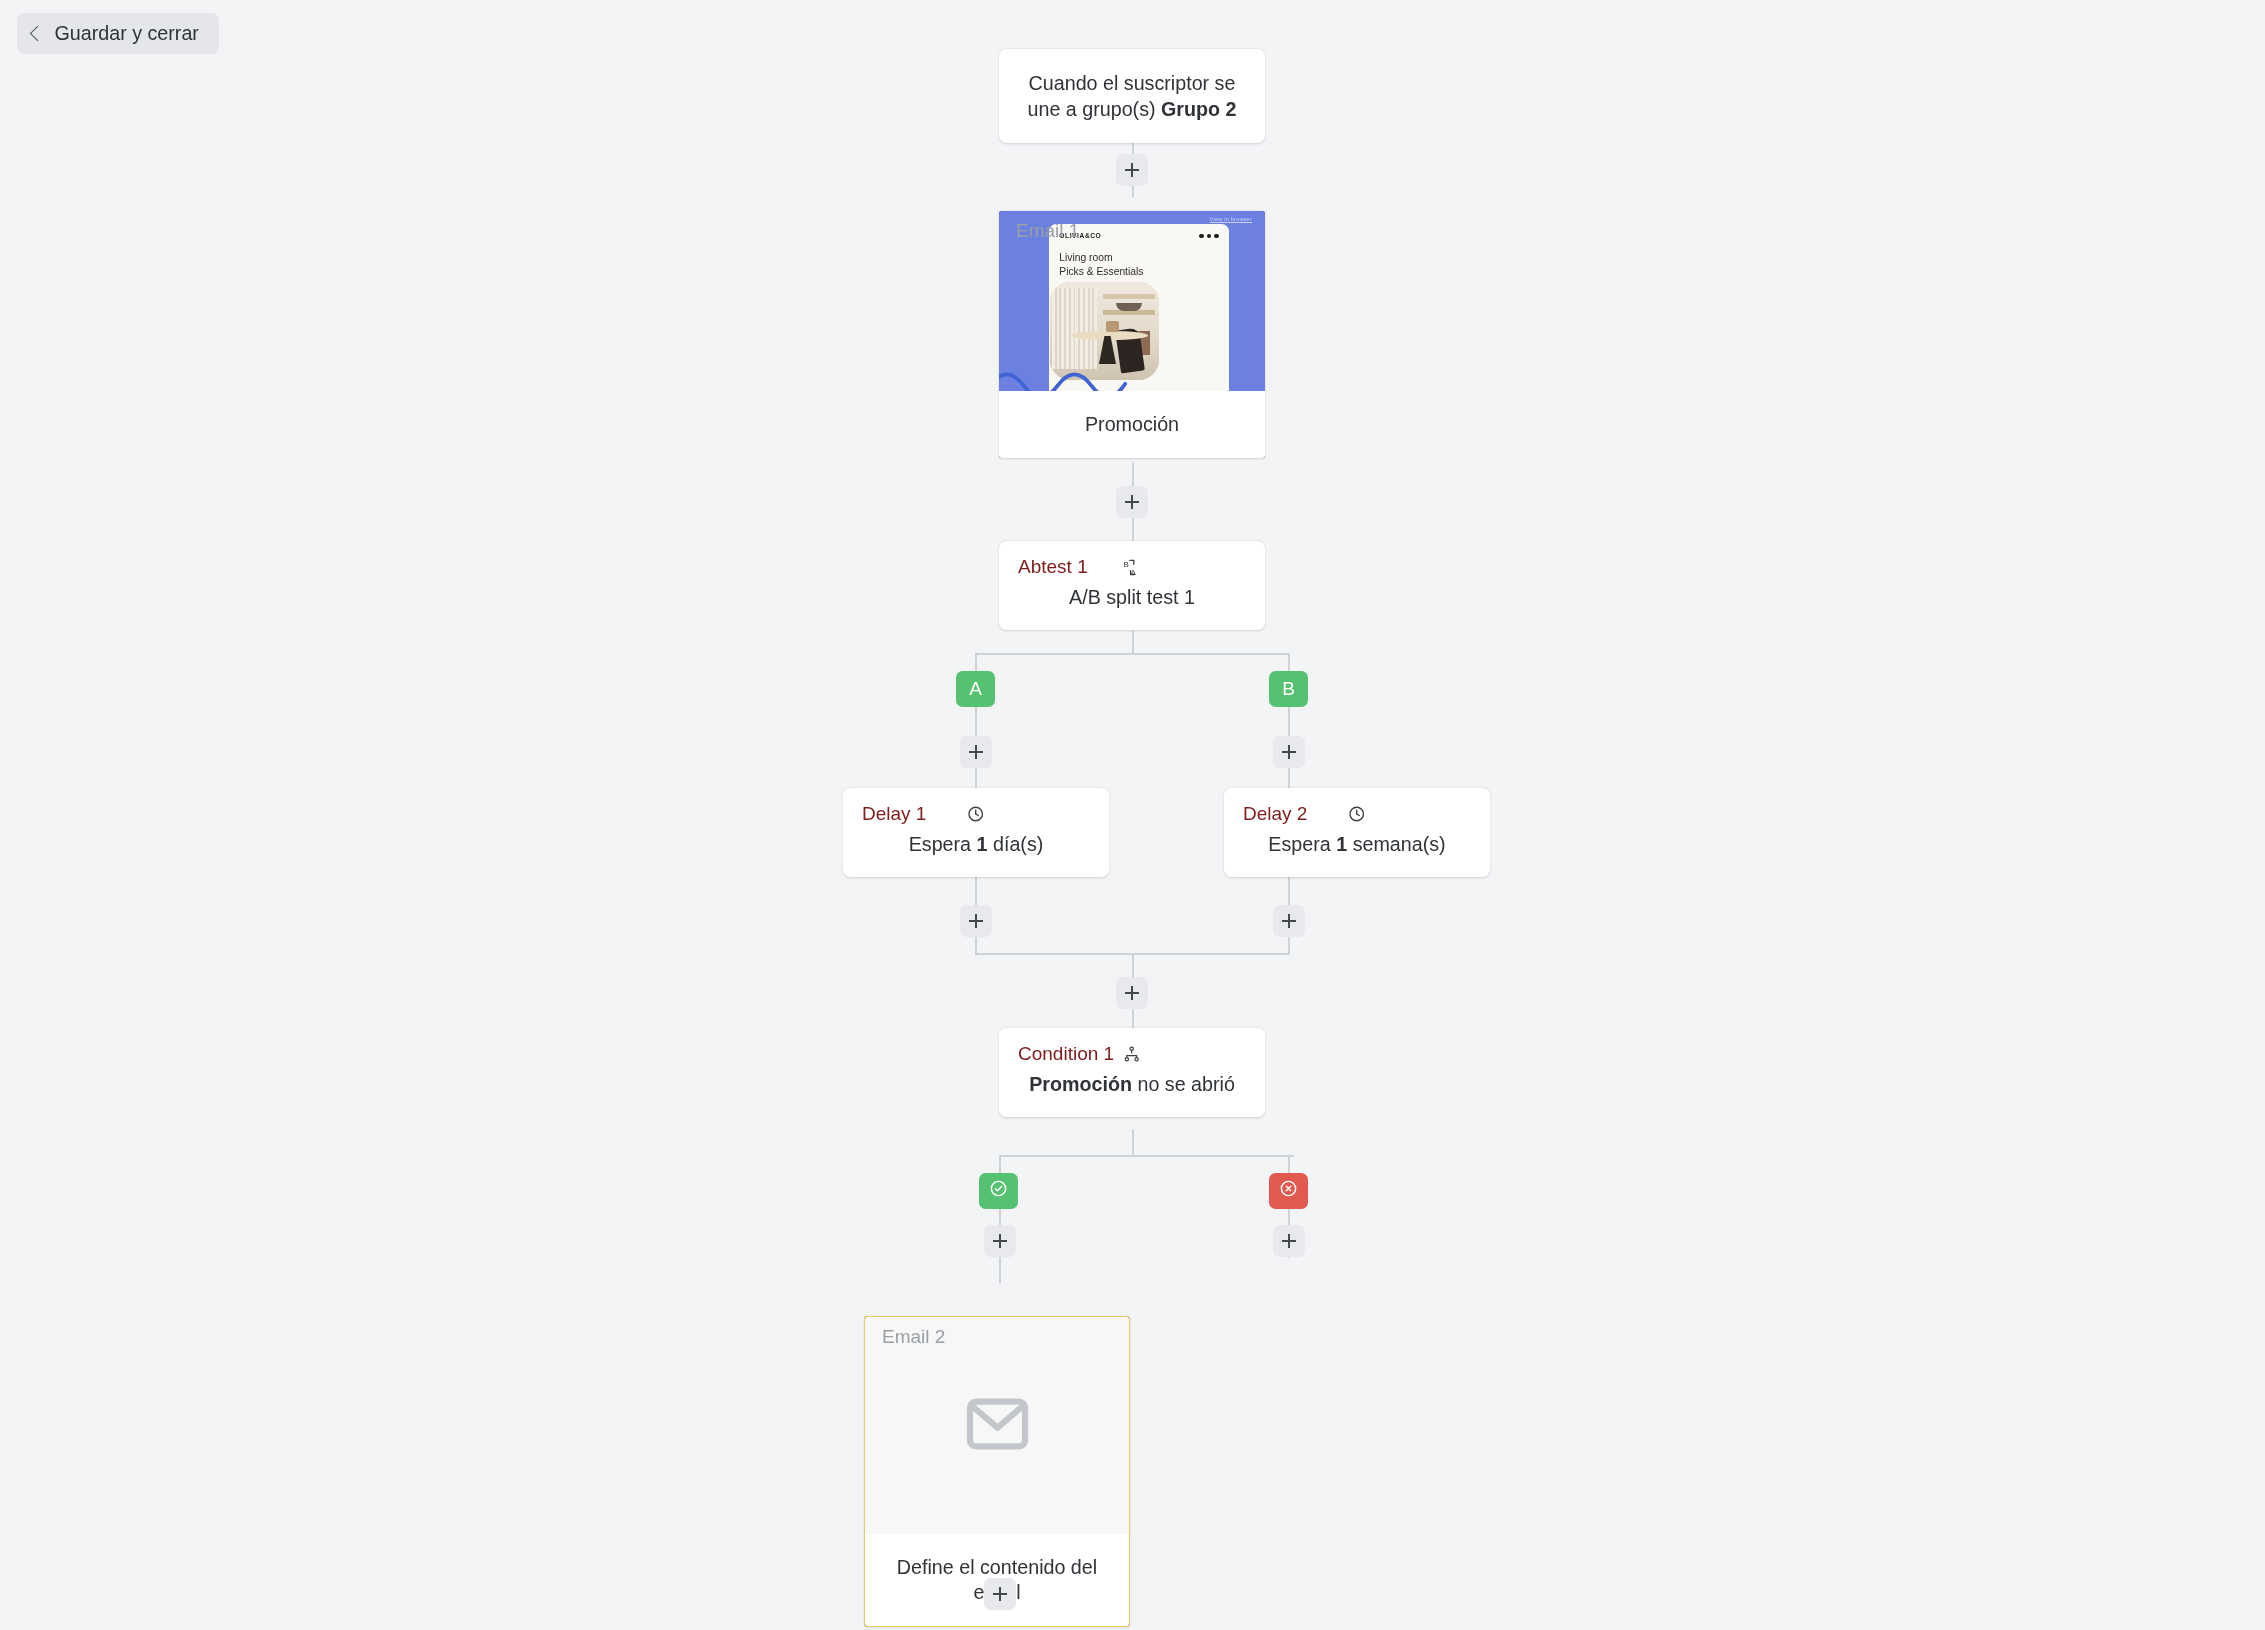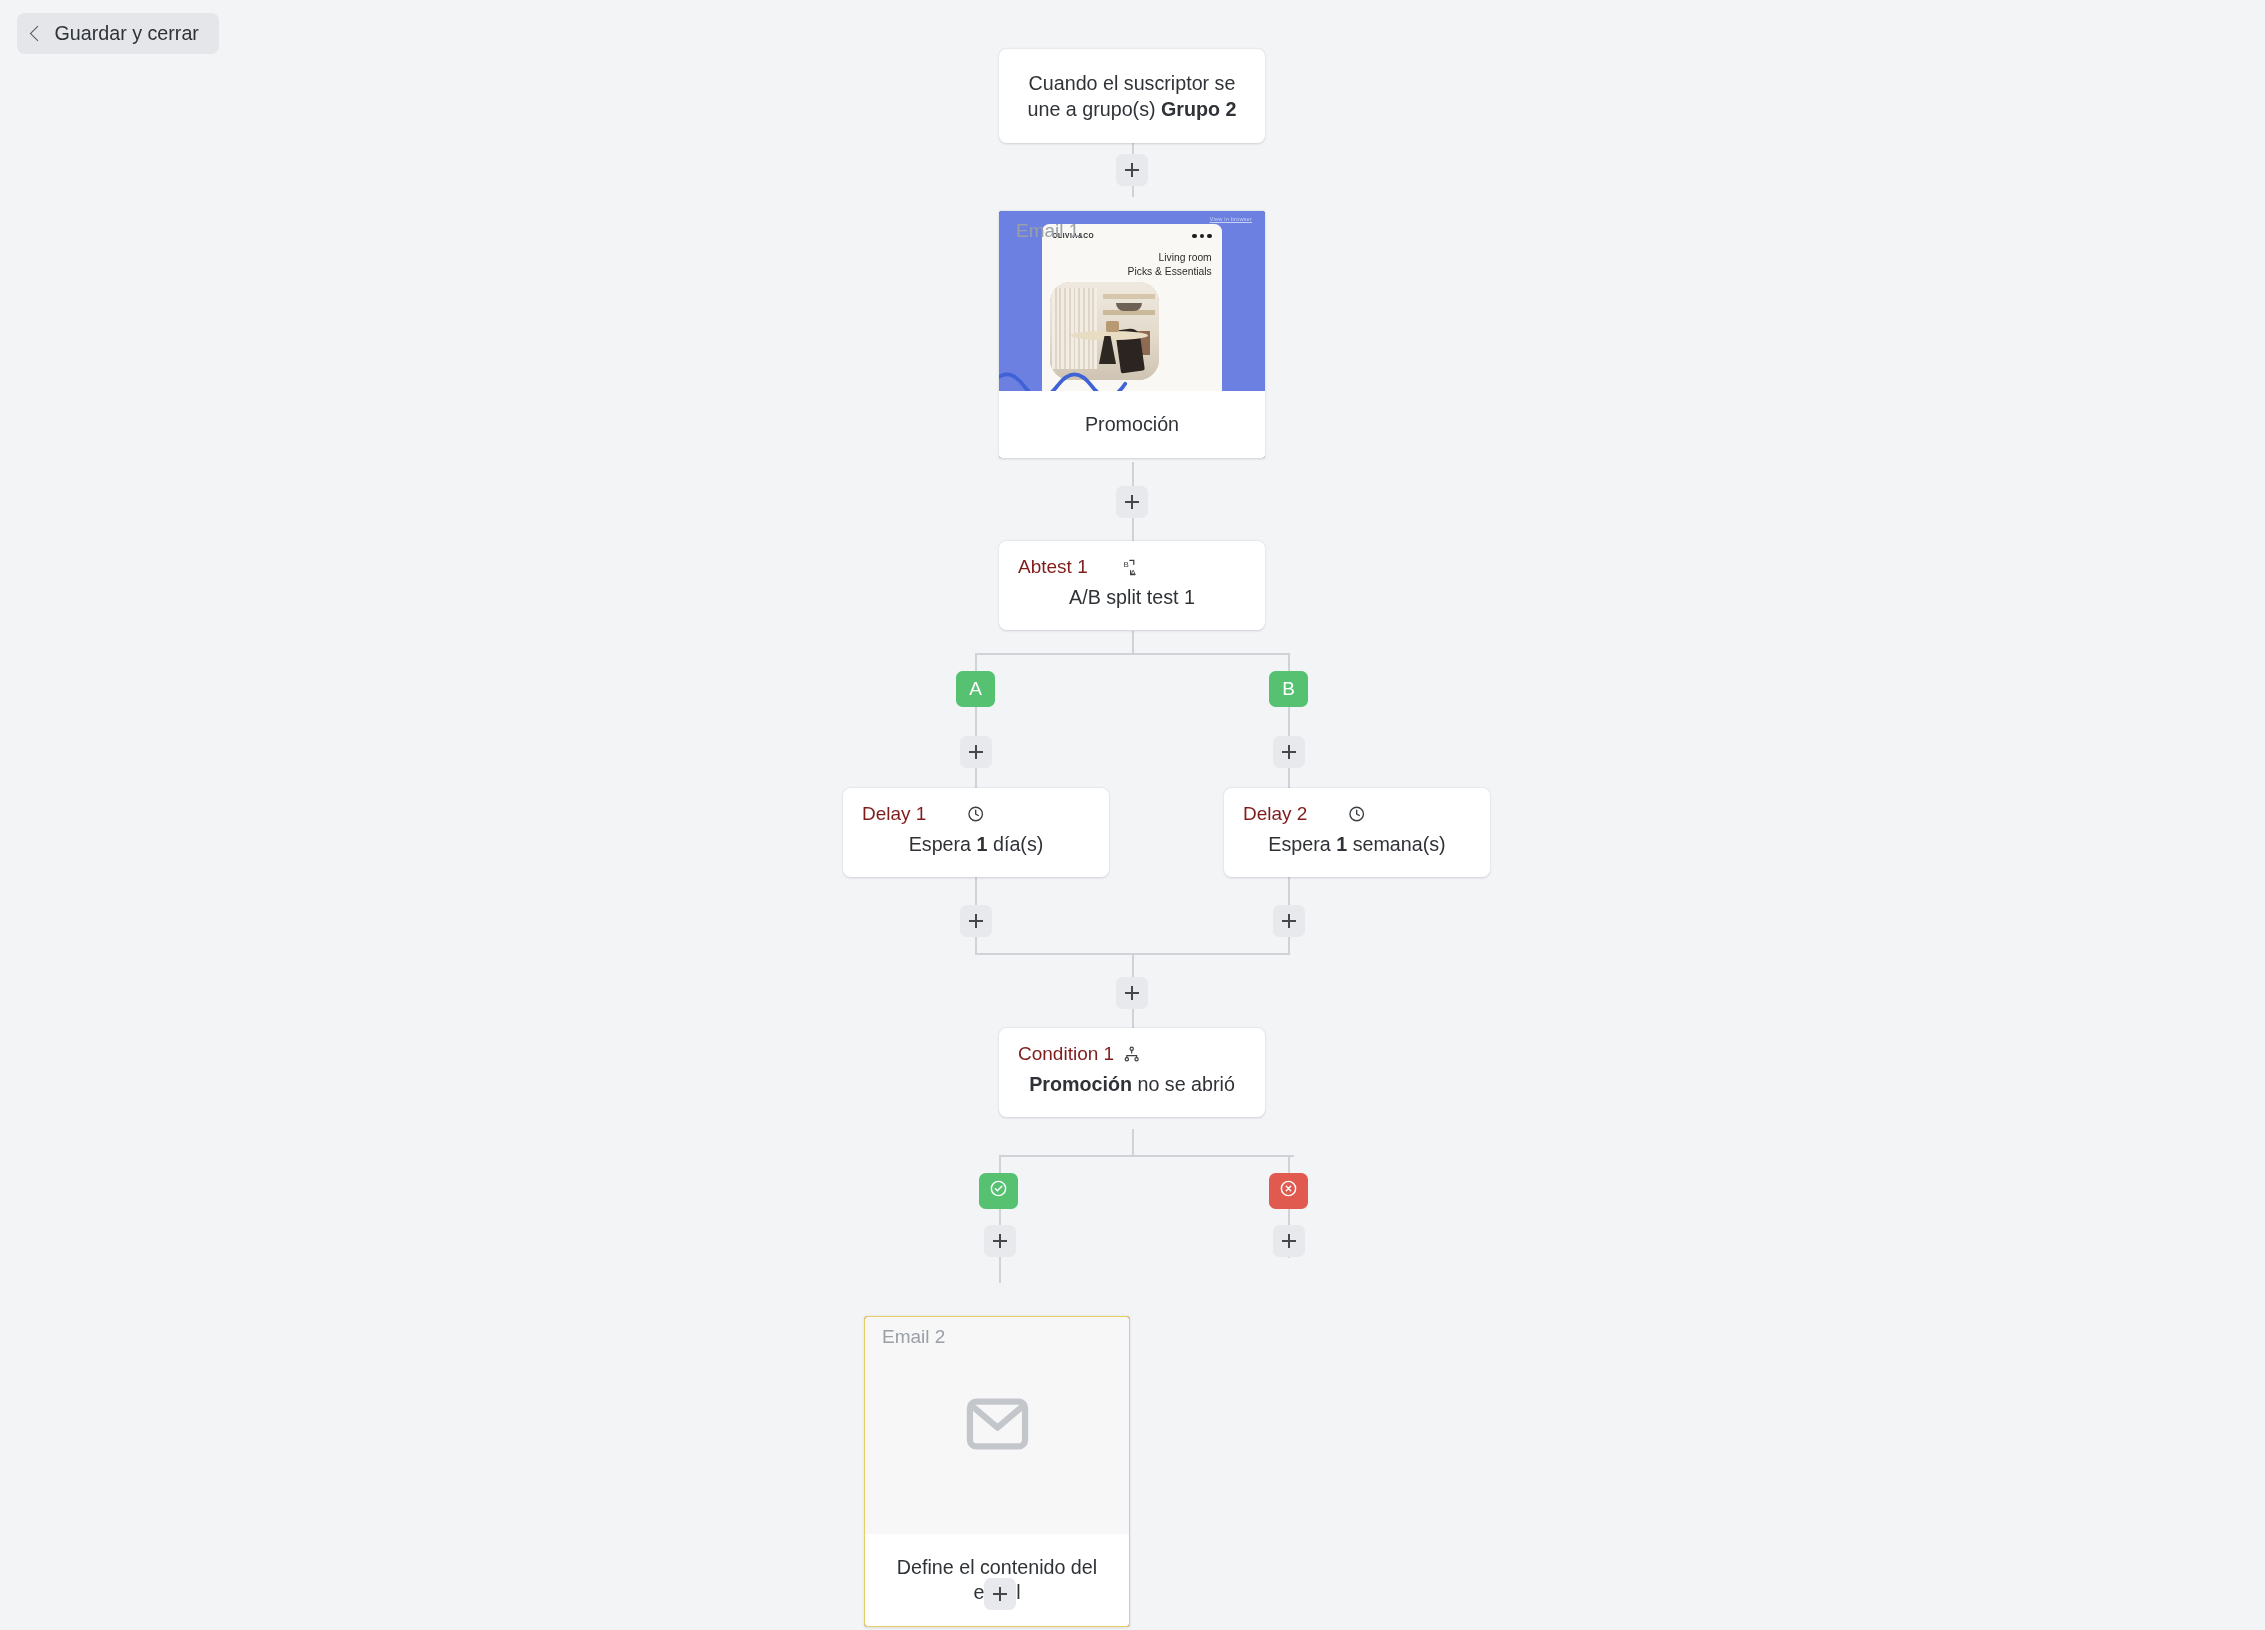--- a/index.html
+++ b/index.html
@@ -199,27 +199,26 @@
   .mail-viewlink {
     position: absolute;
     right: 13px; top: 4.7px;
     font-size: 5.6px;
     color: #c9d2f4;
     text-decoration: underline;
     letter-spacing: 0.2px;
   }
   .mail-sheet {
     position: absolute;
-    left: 43px; top: 13px;
+    left: 50px; top: 13px;
     width: 180px;
     height: 187px;
     background: #faf8f4;
     border-radius: 7.5px 7.5px 0 0;
     overflow: hidden;
-    text-align: right;
   }
   .mail-topbar {
     display: flex;
     align-items: center;
     justify-content: space-between;
     padding: 8.4px 10.3px 0 10.3px;
   }
   .mail-logo {
     font-size: 6.6px;
     font-weight: bold;

